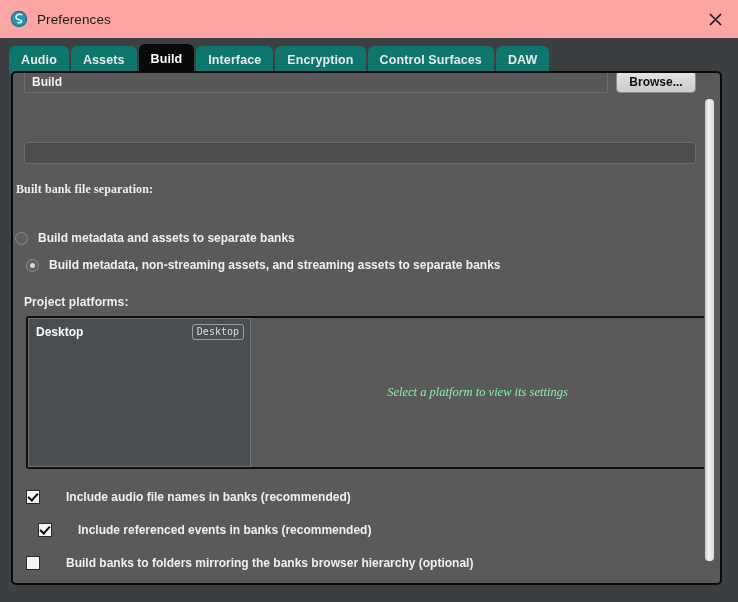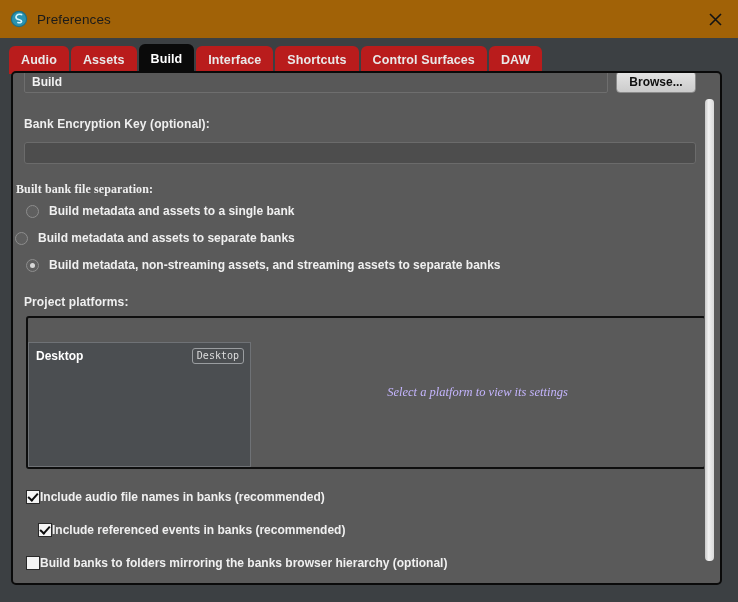--- a/index.html
+++ b/index.html
@@ -13,21 +13,21 @@
     font-family: "Liberation Sans", sans-serif;
     overflow: hidden;
     -webkit-font-smoothing: antialiased;
   }
 
   
   .titlebar {
     position: absolute;
     left: 0; top: 0;
     width: 738px; height: 38px;
-    background: #a16207;
+    background: #fca5a5;
     display: flex;
     align-items: center;
     box-sizing: border-box;
   }
   .titlebar-left {
     display: flex;
     align-items: center;
     padding-left: 10px;
     gap: 9px;
     flex: 1;
@@ -51,21 +51,21 @@
     left: 0; top: 38px;
     width: 738px; height: 36px;
     display: flex;
     align-items: flex-end;
     padding-left: 9px;
     box-sizing: border-box;
     background: #3c4043;
   }
   .tab {
     height: 28px;
-    background: #b91c1c;
+    background: #0f766e;
     color: #e9e9e9;
     font-size: 12.5px;
     font-weight: bold;
     display: flex;
     align-items: center;
     justify-content: center;
     border-radius: 6px 6px 0 0;
     padding: 0 12px;
     margin-right: 2px;
     box-sizing: border-box;
@@ -211,21 +211,20 @@
     border-radius: 3px;
     box-sizing: border-box;
     display: flex;
   }
   .platform-list {
     width: 223px;
     background: #4b4e51;
     border: 1px solid #6f7276;
     box-sizing: border-box;
     cursor: default;
-    margin-top: 24px;
   }
   .platform-item {
     display: flex;
     align-items: center;
     justify-content: space-between;
     padding: 4px 6px 0 7px;
     height: 22px;
     box-sizing: border-box;
     cursor: default;
   }
@@ -243,32 +242,32 @@
     padding: 0px 4px 1px 4px;
     line-height: 13px;
   }
   .platform-detail {
     flex: 1;
     display: flex;
     align-items: center;
     justify-content: center;
   }
   .platform-hint {
-    color: #c4b5fd;
+    color: #86efac;
     font-size: 12.5px;
     font-style: italic;
     font-family: "Liberation Serif", serif;
   }
 
   
   .check-row {
     position: absolute;
     display: flex;
     align-items: center;
-    gap: 0;
+    gap: 26px;
     cursor: default;
   }
   .checkbox {
     width: 14px; height: 14px;
     background: #f4f4f4;
     border: 1px solid #2a2a2a;
     box-sizing: border-box;
     position: relative;
     flex: none;
   }
@@ -316,47 +315,42 @@
   <div class="tab">
       <span>Assets</span>
     </div>
   <div class="tab active">
       <span>Build</span>
     </div>
   <div class="tab">
       <span>Interface</span>
     </div>
   <div class="tab">
-      <span>Shortcuts</span>
+      <span>Encryption</span>
     </div>
   <div class="tab">
       <span>Control Surfaces</span>
     </div>
   <div class="tab">
       <span>DAW</span>
     </div>
 </div>
 
 <div class="panel">
   <div class="panel-inner">
 
     <div class="path-row">
       <div class="path-field" placeholder="">Build</div>
       <div class="browse-btn">Browse...</div>
     </div>
 
-    <div class="section-label" style="left:11px; top:44px;">Bank Encryption Key (optional):</div>
     <div class="text-input" style="left:11px; top:69px; width:672px; height:22px;" placeholder=""></div>
 
     <div class="section-label" style="left:3px; top:109px;font-family:Liberation Serif, serif;">Built bank file separation:</div>
 
-    <div class="radio-row" style="left:13px; top:131px;">
-      <span class="radio"></span>
-      <span class="radio-label">Build metadata and assets to a single bank</span>
-    </div>
     <div class="radio-row" style="left:2px; top:158px;">
       <span class="radio"></span>
       <span class="radio-label">Build metadata and assets to separate banks</span>
     </div>
     <div class="radio-row" style="left:13px; top:185px;">
       <span class="radio checked"></span>
       <span class="radio-label">Build metadata, non-streaming assets, and streaming assets to separate banks</span>
     </div>
 
     <div class="section-label" style="left:11px; top:222px;">Project platforms:</div>

